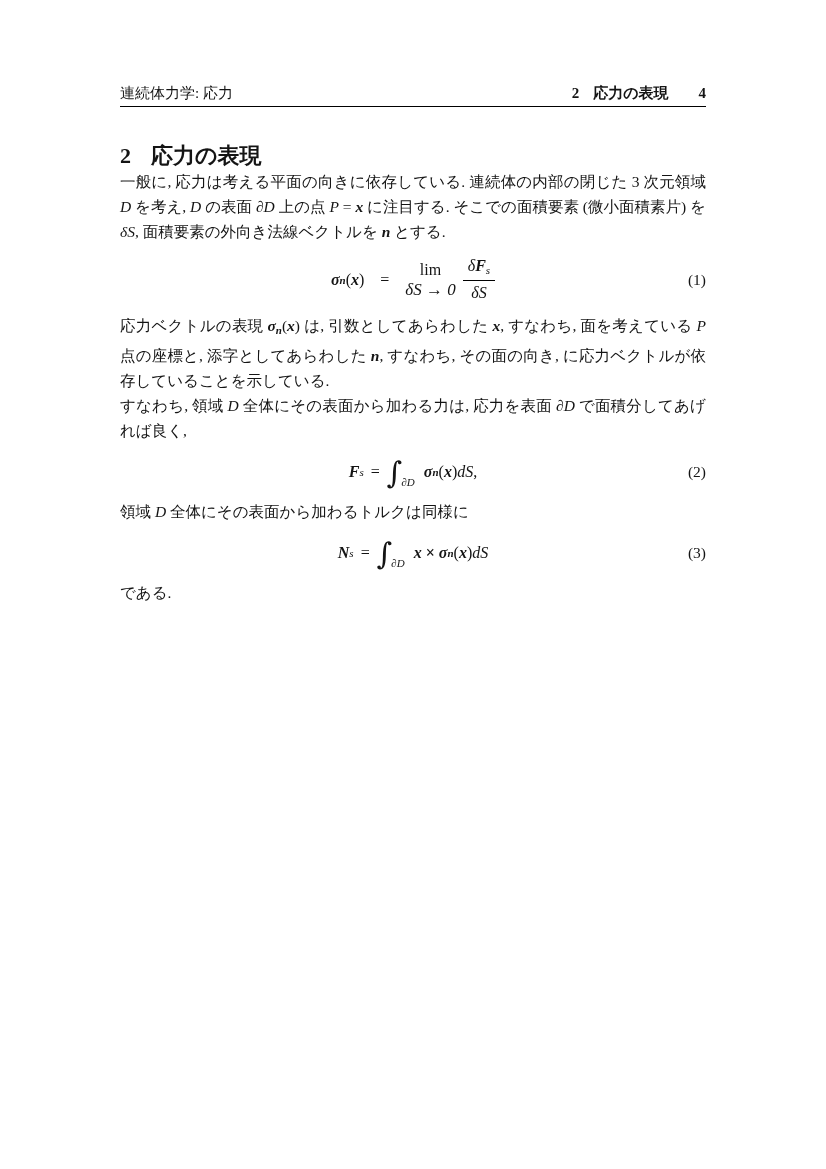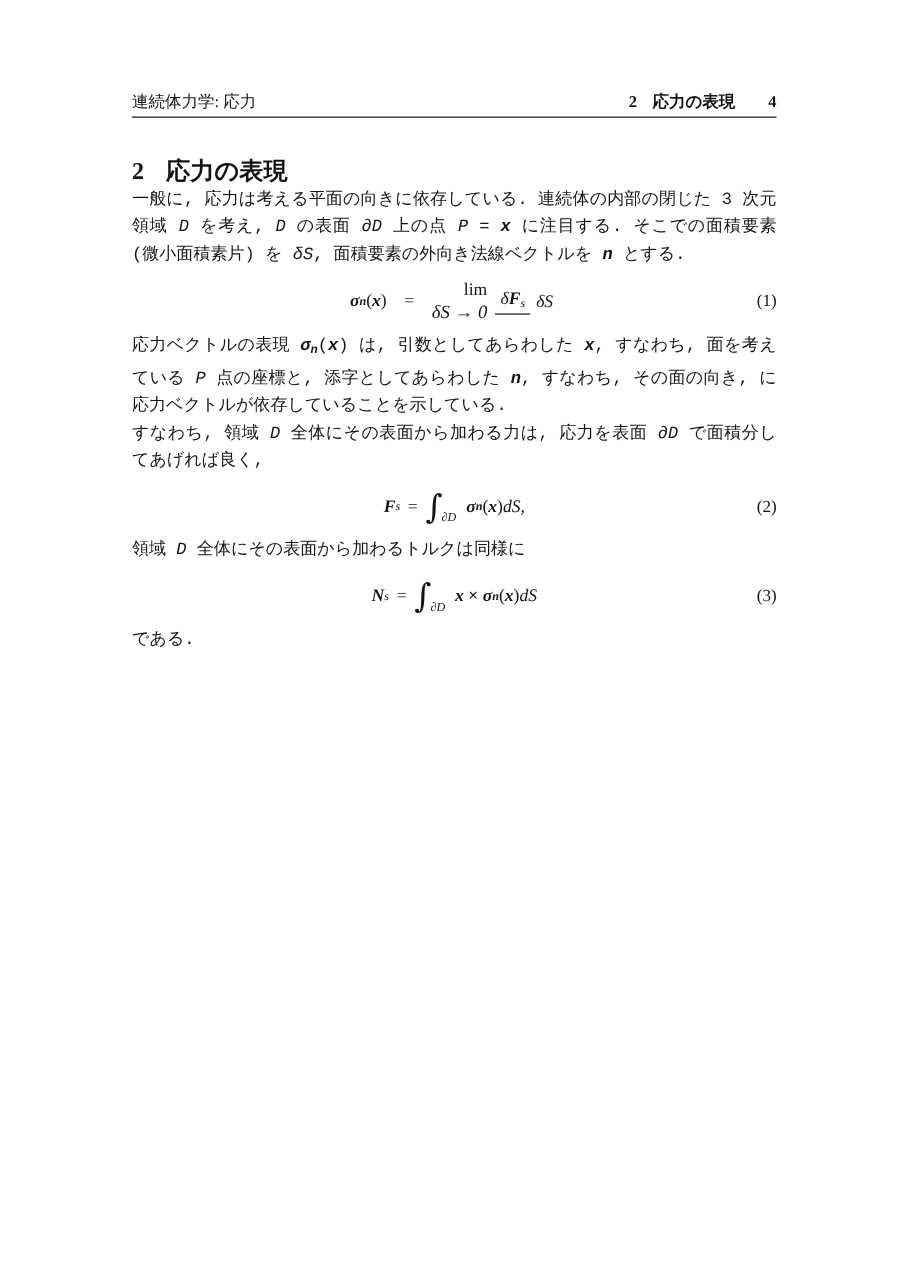--- a/index.html
+++ b/index.html
@@ -22,21 +22,21 @@
   .header-right { display: flex; align-items: baseline; gap: 30px; font-weight: bold; }
   .header-section { display: flex; align-items: baseline; gap: 14px; }
 
   
   .section-heading {
     margin-top: 36px; font-size: 22px; line-height: 26px; font-weight: bold;
     display: flex; align-items: baseline; gap: 20px;
   }
 
   
-  p.body-par { margin: 0; font-size: 15.5px; line-height: 25px; text-align: justify; font-family: Liberation Mono, monospace; }
+  p.body-par { margin: 0; font-size: 15.5px; line-height: 25px; text-align: justify; }
   .mt-p1 { margin-top: 40px; }
   .mt-p2 { margin-top: 20px; }
   .mt-p3 { margin-top: 12px; }
   .mt-p4 { margin-top: 14px; }
   .mt-p4b { margin-top: 6px; }
   .mt-p5 { margin-top: 10px; }
 
   
   .seg-jp { }
   .seg-rm { }
@@ -53,25 +53,25 @@
     font-size: 16px; min-height: 34px;
   }
   .eq-num {
     position: absolute; right: 0; top: 50%; transform: translateY(-50%);
     font-size: 15.5px;
   }
   .eq-equals-wide { margin: 0 16px; }
   .eq-equals { margin: 0 7px; }
   .times { margin: 0 4px; font-weight: bold; }
 
-  .lim-block { display: inline-flex; flex-direction: column; align-items: flex-end; line-height: 1; margin-right: 7px; }
+  .lim-block { display: inline-flex; flex-direction: column; align-items: center; line-height: 1; margin-right: 7px; }
   .lim-top { font-size: 16px; }
   .lim-bot { font-size: 17px; font-style: italic; margin-top: 3px; }
 
-  .frac { display: inline-flex; align-items: center; line-height: 1.15; }
+  .frac { display: inline-flex; flex-direction: column; align-items: center; line-height: 1.15; }
   .frac-num { padding: 1px 5px 3px 5px; border-bottom: 1.2px solid #000; }
   .frac-den { padding: 3px 5px 1px 5px; }
 
   .integral { font-size: 30px; line-height: 1; font-family: "DejaVu Serif", serif; position: relative; top: 1px; }
   .int-sub { font-size: 11px; font-style: italic; position: relative; top: 10px; left: -1px; margin-right: 8px; }
 
   
   .footer {
     position: absolute; left: 120px; top: 1054px; width: 586px;
     border-top: 1.2px solid #000; padding-top: 9px;

